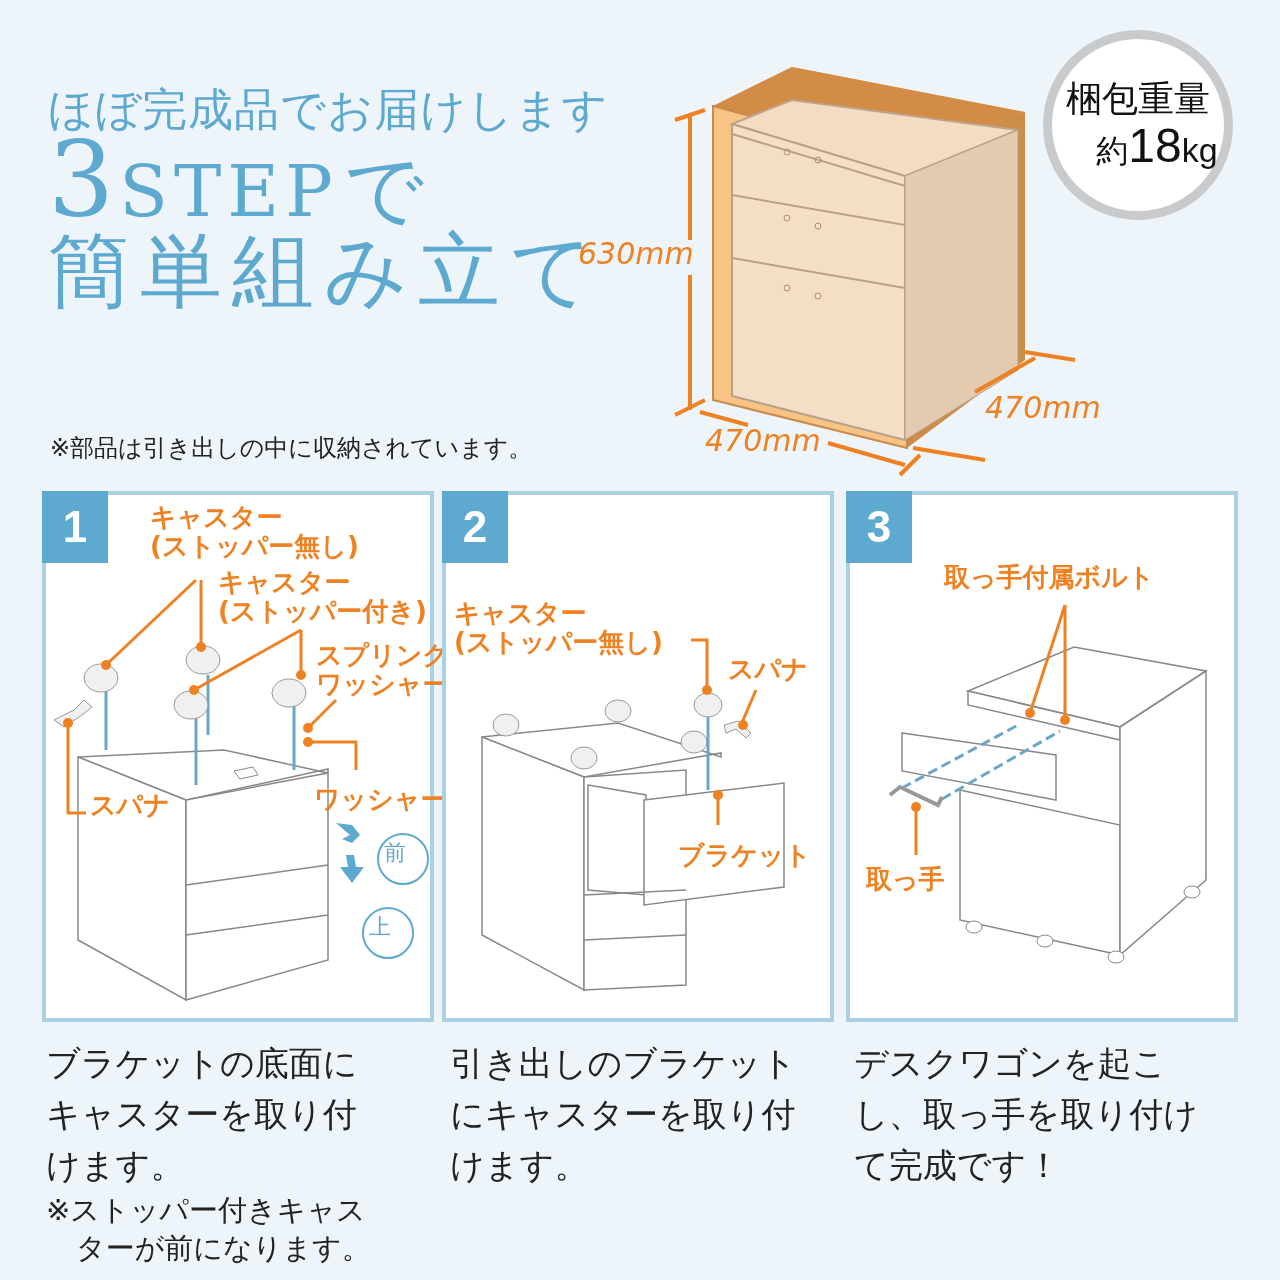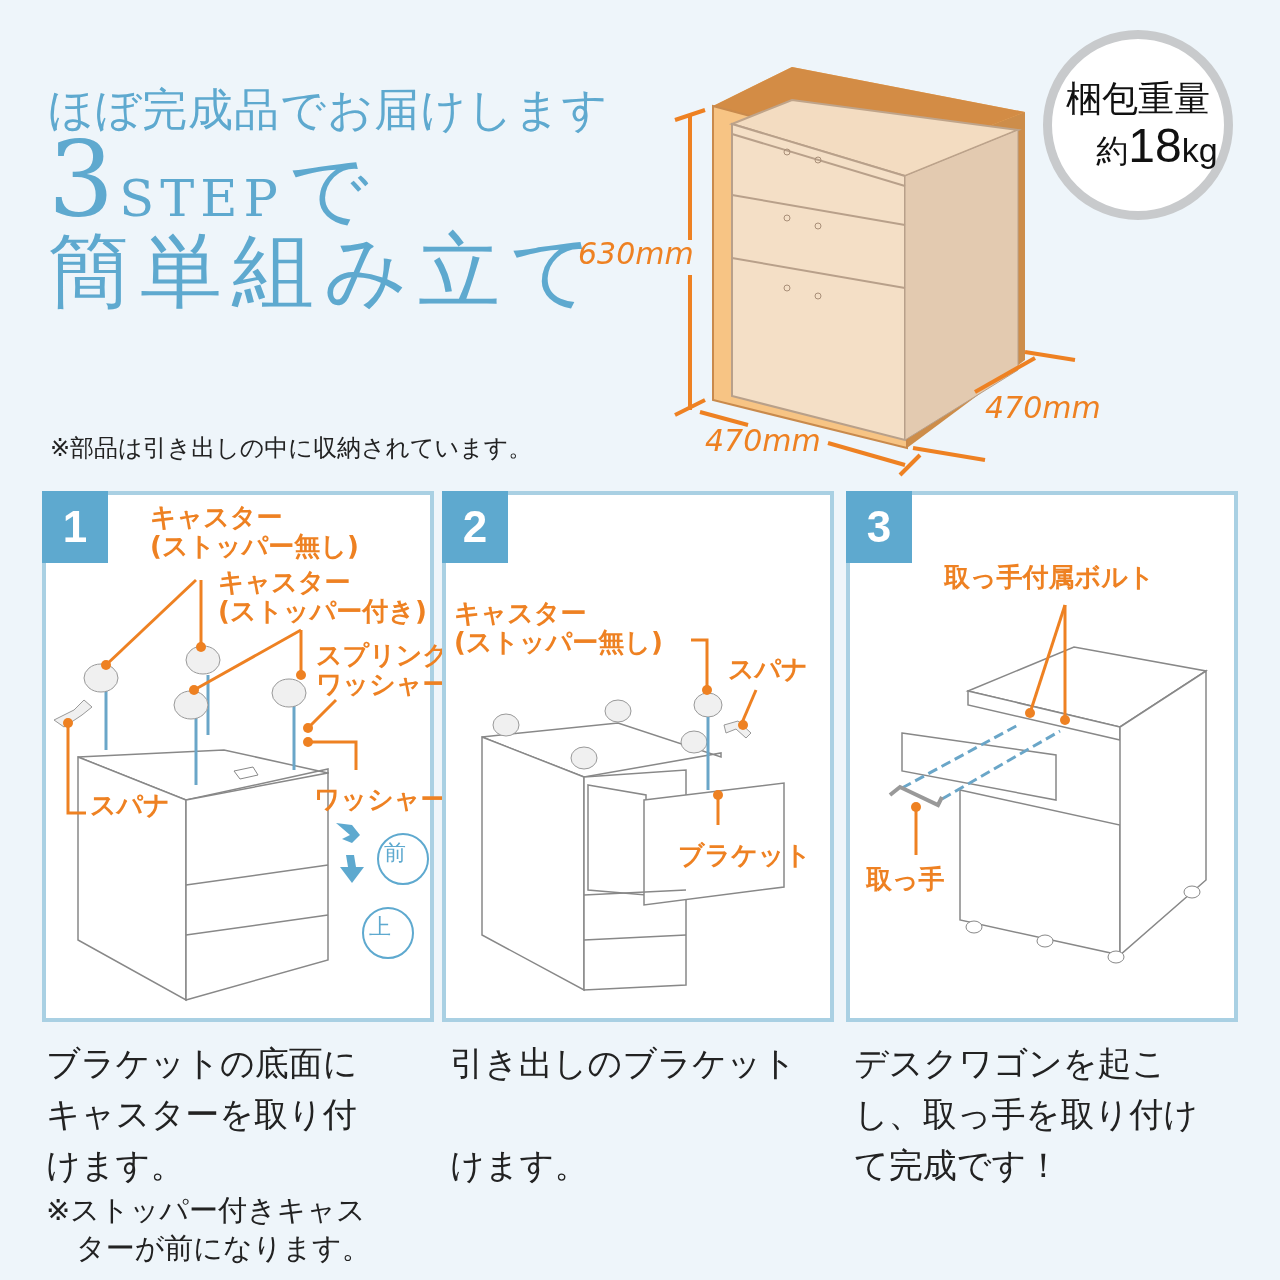--- a/index.html
+++ b/index.html
@@ -2,21 +2,21 @@
 <html><head>
 <meta charset="utf-8">
 <style>
   * { box-sizing: border-box; margin: 0; padding: 0; }
   html, body { width: 1280px; height: 1280px; overflow: hidden; }
   body { background: #eef5fa; font-family: "DejaVu Sans", "Liberation Sans", sans-serif; color: #222; position: relative; }
 
   .subtitle { position: absolute; left: 48px; top: 80px; font-family: "DejaVu Serif", "Liberation Serif", serif; font-size: 45px; color: #5ea9cf; letter-spacing: 1px; text-align: right; }
   .headline1 { position: absolute; left: 48px; top: 128px; font-family: "DejaVu Serif", "Liberation Serif", serif; color: #5ea9cf; line-height: 1; white-space: nowrap; }
   .headline1 .big3 { font-size: 104px; }
-  .headline1 .step { font-size: 51px; letter-spacing: 6px; }
+  .headline1 .step { font-size: 71px; letter-spacing: 6px; }
   .headline1 .de { font-size: 78px; }
   .headline2 { position: absolute; left: 48px; top: 226px; font-family: "DejaVu Serif", "Liberation Serif", serif; font-size: 82px; color: #5ea9cf; letter-spacing: 10px; white-space: nowrap; line-height: 1.1; }
 
   .note-top { position: absolute; left: 50px; top: 432px; font-size: 24px; color: #222; white-space: nowrap; }
 
   .box-figure { position: absolute; left: 570px; top: 40px; width: 540px; height: 440px; }
   .dim-label { position: absolute; font-size: 30px; font-style: italic; color: #ee8122; white-space: nowrap; }
 
   .weight-badge { position: absolute; left: 1043px; top: 30px; width: 190px; height: 190px; border-radius: 50%; background: #fff; border: 9px solid #c8cacc; display: flex; flex-direction: column; align-items: center; justify-content: center; }
   .weight-badge .l1 { font-size: 36px; color: #111; line-height: 1.2; }
@@ -232,20 +232,20 @@
   <span>ブラケットの底面に</span><br>
   <span>キャスターを取り付</span><br>
   <span>けます。</span>
   <span class="sub">
     <span>※ストッパー付きキャス</span>
     <span class="ind">ターが前になります。</span>
   </span>
 </div>
 <div class="desc" style="left:450px;">
   <span>引き出しのブラケット</span><br>
-  <br>
+  <span>にキャスターを取り付</span><br>
   <span>けます。</span>
 </div>
 <div class="desc" style="left:854px;">
   <span>デスクワゴンを起こ</span><br>
   <span>し、取っ手を取り付け</span><br>
   <span>て完成です！</span>
 </div>
 
 </body></html>

